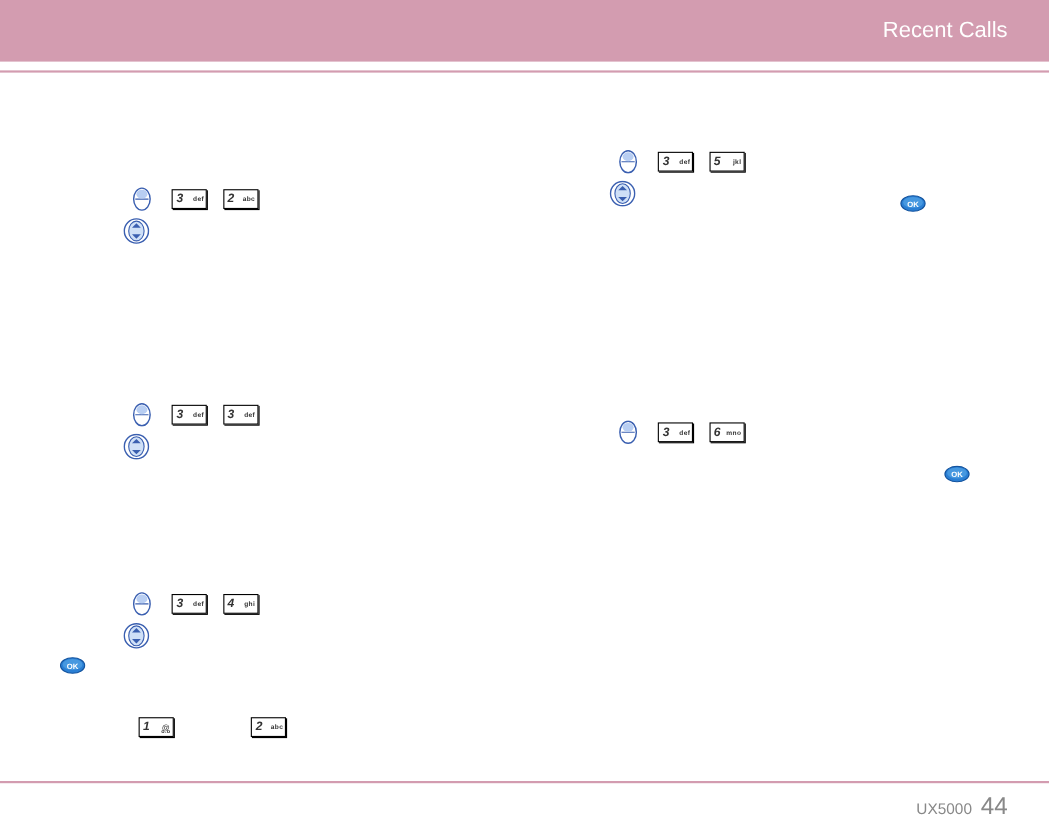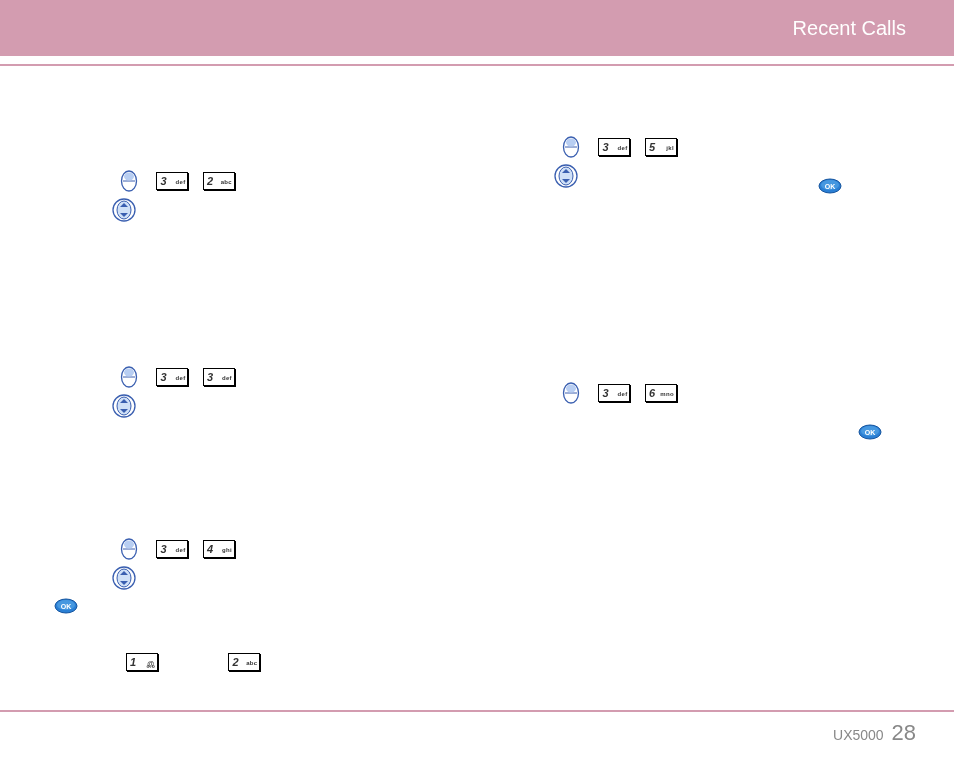--- a/index.html
+++ b/index.html
@@ -11,21 +11,21 @@
     position: relative;
     color: #333;
   }
   .header-bar {
     width: 100%;
     height: 56px;
     background: #d39cb0;
     display: flex;
     align-items: center;
     justify-content: flex-end;
-    padding-right: 48px;
+    padding-right: 38px;
     color: #fff;
     font-size: 20px;
     font-weight: 400;
     font-family: "Trebuchet MS", Arial, sans-serif;
   }
   .rule {
     height: 2px;
     background: #d39cb0;
     margin-top: 8px;
   }
@@ -212,14 +212,14 @@
     <span class="ok-icon"><svg width="24" height="16">
           <use href="#okbtn"></use>
         </svg></span>
   </div>
 
 </div>
 
 <div class="footer-rule"></div>
 <div class="footer">
   <span>UX5000</span>
-  <span class="pnum">28</span>
+  <span class="pnum">44</span>
 </div>
 
 </body></html>

